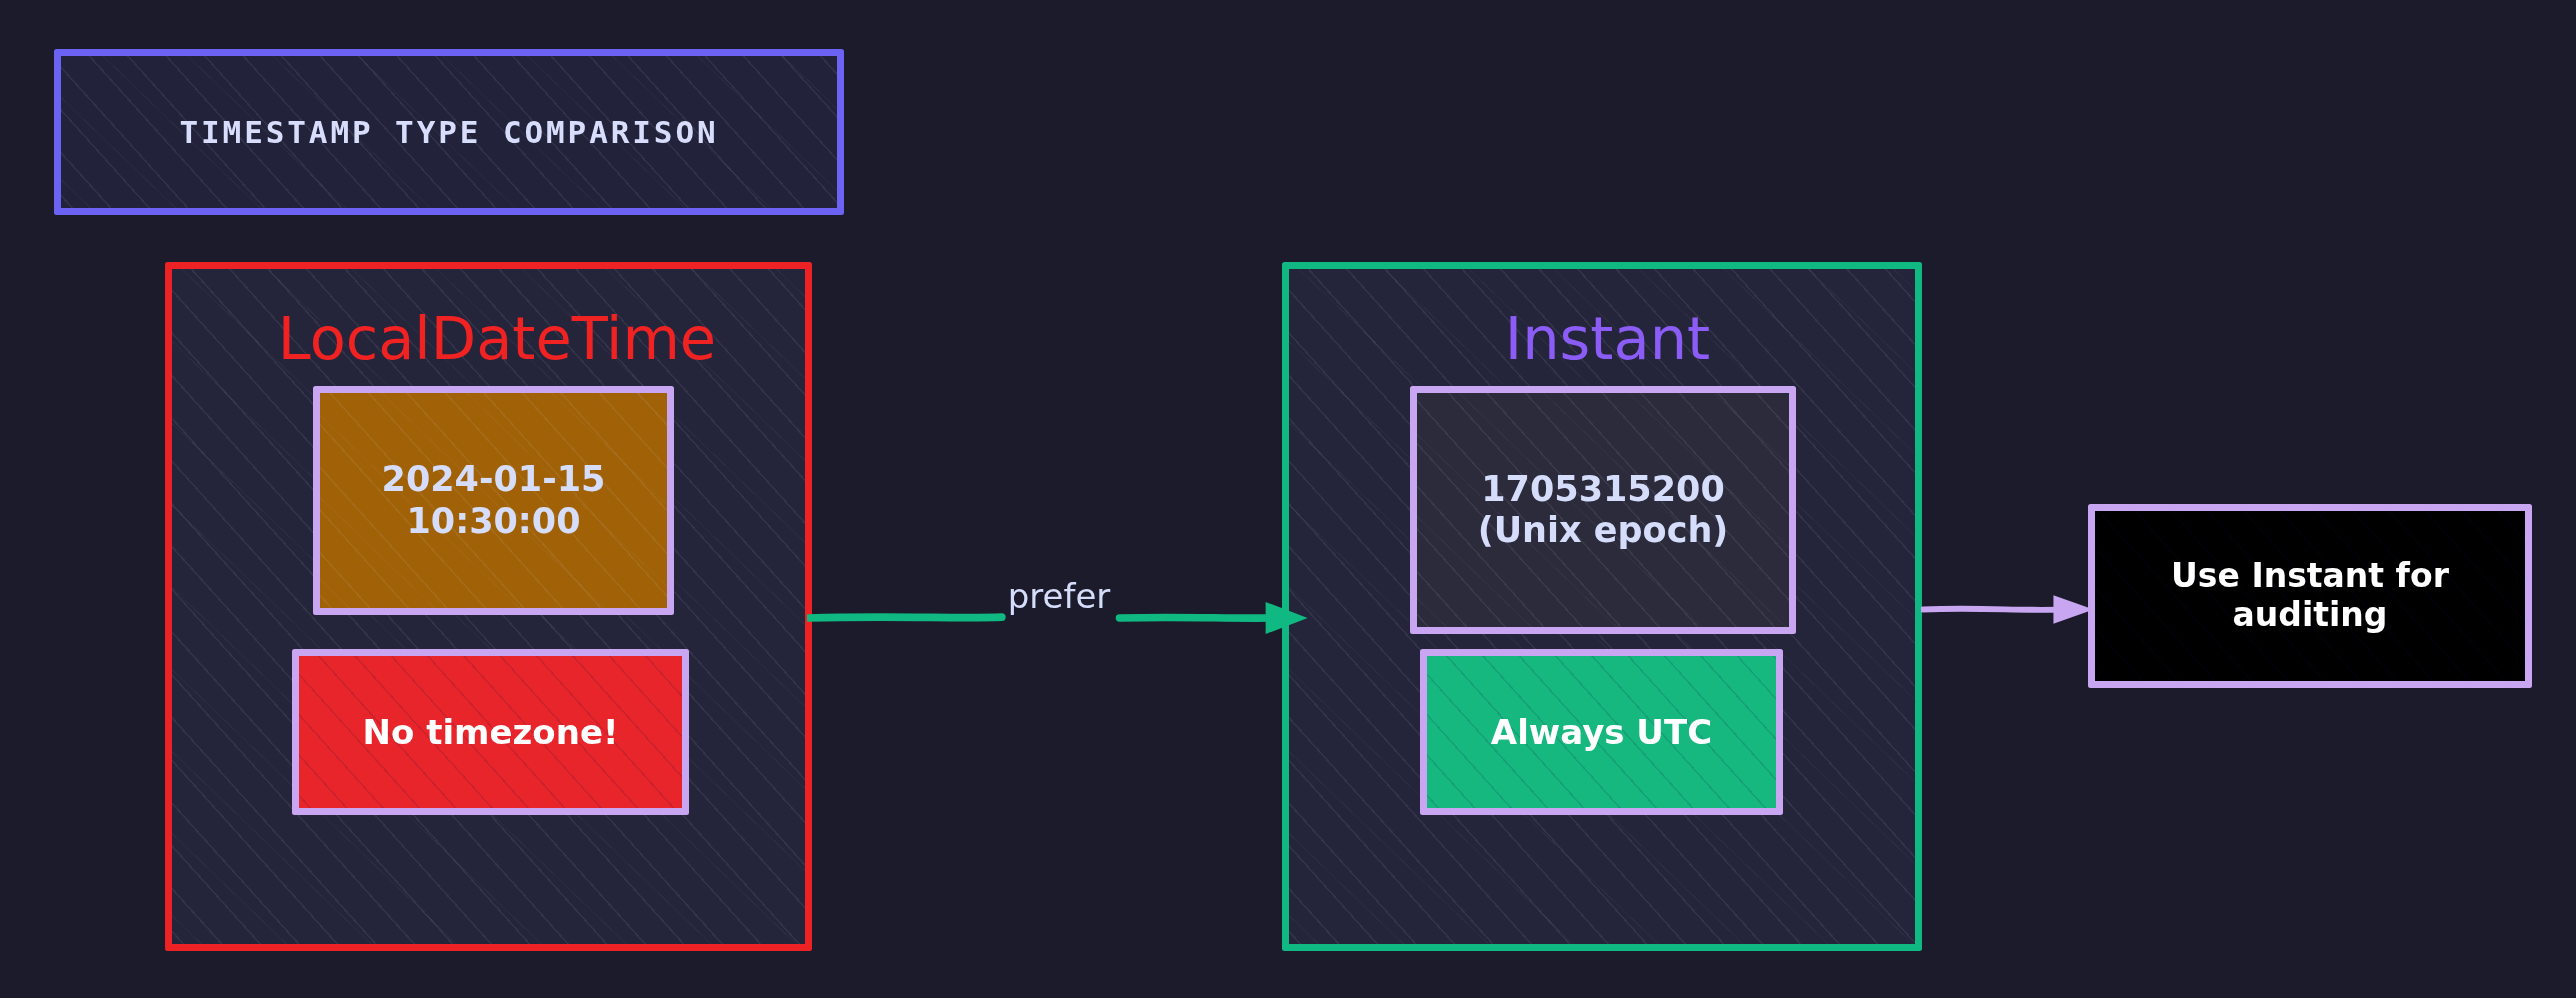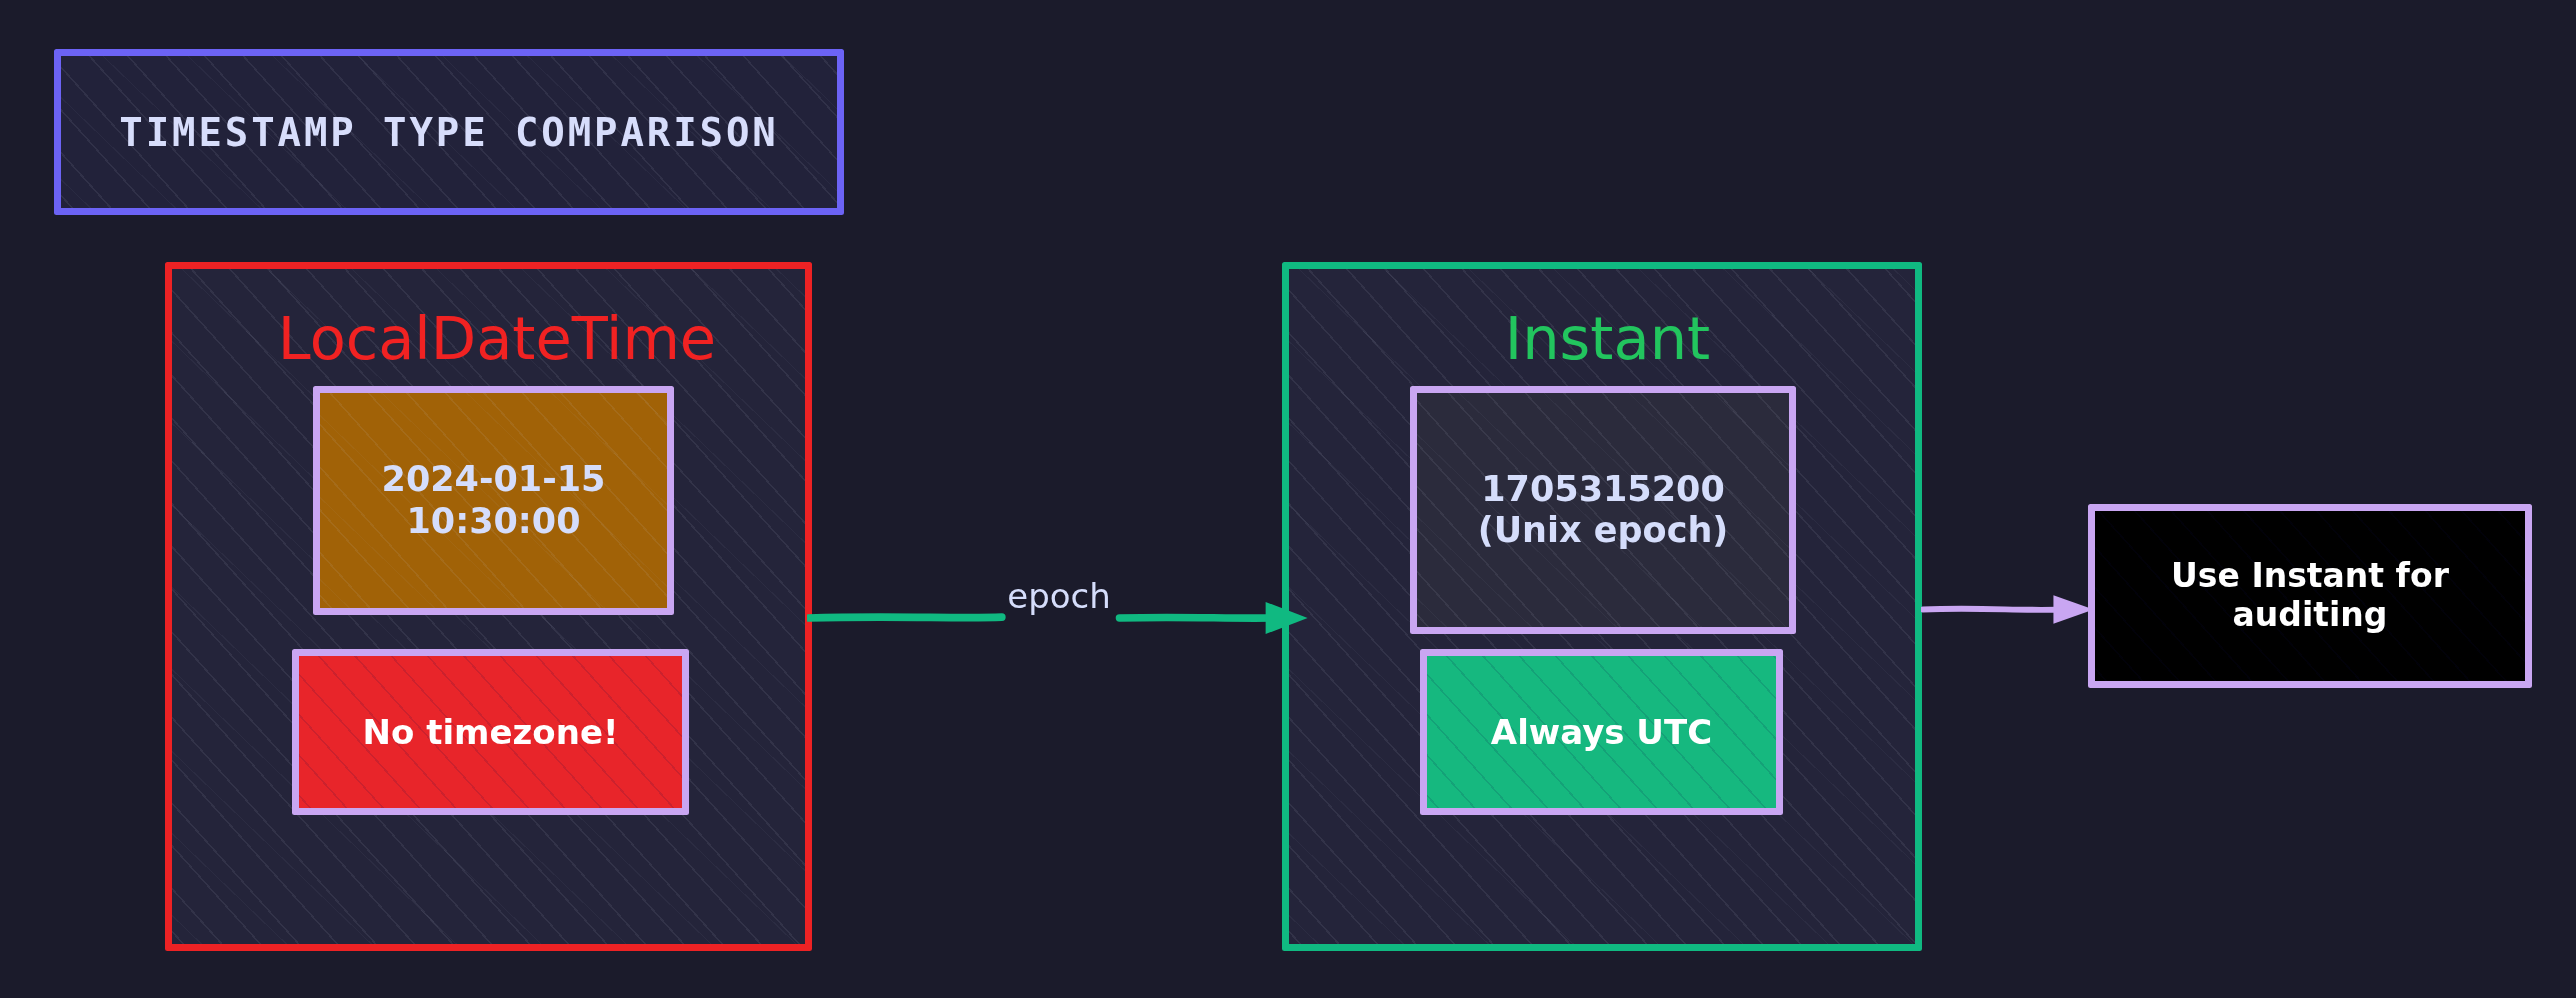--- a/index.html
+++ b/index.html
@@ -82,21 +82,21 @@
     border-color: #6c63f5;
     background: #22223a;
   }
   #title-text {
     position: absolute;
     inset: 0;
     display: flex;
     align-items: center;
     justify-content: center;
     color: #d7ddfb;
-    font-size: 39px;
+    font-size: 31px;
     font-weight: 700;
     letter-spacing: 2.9px;
     font-family: "DejaVu Sans Mono", monospace;
     z-index: 3;
   }
 
   
   .type-box {
     border-width: 7.6px;
     background: #24243a;
@@ -120,21 +120,21 @@
     top: 35px;
     left: 0;
     right: 0;
     text-align: center;
     font-size: 59px;
     font-weight: 400;
     font-family: "DejaVu Sans", sans-serif;
     z-index: 3;
   }
   #localdatetime-heading { color: #f12222; padding-left: 17px; }
-  #instant-heading       { color: #22c55e; padding-left: 11px; }
+  #instant-heading       { color: #8b5cf6; padding-left: 11px; }
 
   
   .inner-box {
     border-width: 7.6px;
     border-color: #c9a6f2;
   }
   .inner-label {
     position: absolute;
     inset: 0;
     display: flex;
@@ -270,21 +270,21 @@
 
   <div class="sketch hatch-dark inner-box" id="inst-utc-box">
     <div class="inner-label" id="inst-utc-text">Always UTC</div>
   </div>
 
   <svg class="connector" id="prefer-arrow" viewBox="0 0 600 90" preserveAspectRatio="none">
     <path d="M2,45 C100,42 180,46 232,44" stroke="#10b981" stroke-width="9" fill="none" stroke-linecap="round"></path>
     <path d="M372,45 C450,43 500,46 556,45" stroke="#10b981" stroke-width="9" fill="none" stroke-linecap="round"></path>
     <path d="M546,26 L596,45 L546,64 Z" fill="#10b981"></path>
   </svg>
-  <div id="prefer-label">epoch</div>
+  <div id="prefer-label">prefer</div>
 
   <svg class="connector" id="advice-arrow" viewBox="0 0 210 70" preserveAspectRatio="none">
     <path d="M2,35 C70,32 120,37 168,35" stroke="#c9a6f2" stroke-width="7" fill="none" stroke-linecap="round"></path>
     <path d="M158,18 L206,35 L158,52 Z" fill="#c9a6f2"></path>
   </svg>
 
   <div class="sketch hatch-dark" id="advice-box">
     <div class="inner-label" id="advice-text">
       <span>Use Instant for</span>
       <span>auditing</span>

